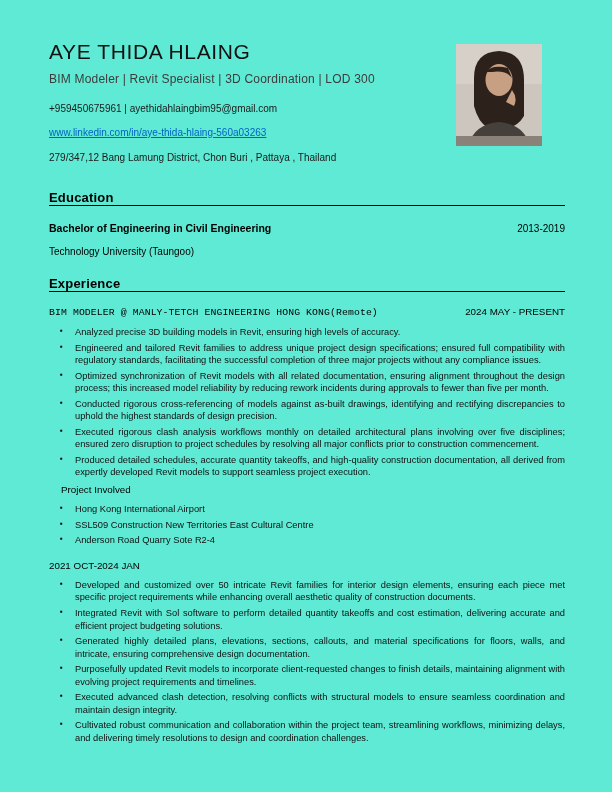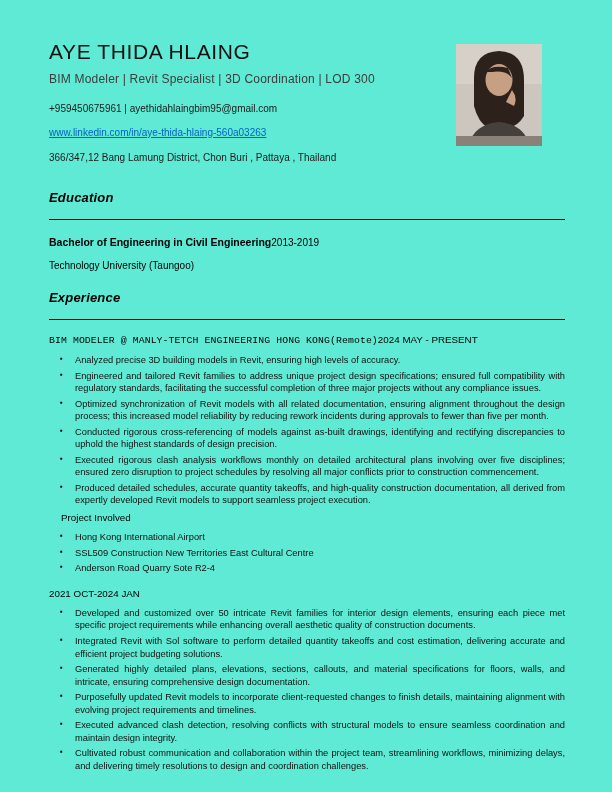--- a/index.html
+++ b/index.html
@@ -27,23 +27,23 @@
   .photo {
     position:absolute; top:4px; right:23px;
     width:86px; height:102px; overflow:hidden;
     background:#cfc8c0;
   }
   
   .section-edu { margin-top:27px; }
   .section-exp { margin-top:19px; }
   .section-head {
     font-size:13px; font-weight:bold; letter-spacing:0.2px;
-    padding-bottom:14px; border-bottom:1.6px solid #000;font-style:italic;
+    padding-bottom:0; border-bottom:1.6px solid #000;
   }
-  .row { display:flex; align-items:baseline; }
+  .row { display:flex; justify-content:space-between; align-items:baseline; }
   .degree { font-size:10.5px; font-weight:bold; }
   .edu-dates { font-size:10px; }
   .school { font-size:10px; margin-top:12px; }
   .edu-row { margin-top:16px; }
   .job-row { margin-top:14px; }
   .job-title { font-size:9.8px; letter-spacing:0.1px;font-family:Liberation Mono, monospace; }
   .job-dates { font-size:9.8px; white-space:nowrap; }
   
   ul.bullets { list-style:none; margin:8px 0 0 10px; }
   ul.bullets li {
@@ -61,21 +61,21 @@
 
 <div class="page">
 
   <header class="header">
     <h1 class="name">AYE THIDA HLAING</h1>
     <div class="subtitle">BIM Modeler | Revit Specialist | 3D Coordination | LOD 300</div>
     <div class="contact">+959450675961 | ayethidahlaingbim95@gmail.com</div>
     <div>
       <a class="linkedin" href="#" style="color:#0563C1">www.linkedin.com/in/aye-thida-hlaing-560a03263</a>
     </div>
-    <div class="address">366/347,12 Bang Lamung District, Chon Buri , Pattaya , Thailand</div>
+    <div class="address">279/347,12 Bang Lamung District, Chon Buri , Pattaya , Thailand</div>
 
     <div class="photo">
       <svg width="86" height="102" viewBox="0 0 86 102" xmlns="http://www.w3.org/2000/svg">
         <rect width="86" height="102" fill="#cdc6be"></rect>
         <rect x="0" y="0" width="86" height="40" fill="#d6d0c9"></rect>
         <path d="M18 34 Q18 8 43 7 Q68 8 68 36 L68 72 Q62 82 52 84 L32 84 Q22 78 18 62 Z" fill="#2c211b"></path>
         <ellipse cx="43" cy="36" rx="13.5" ry="16" fill="#c79f82"></ellipse>
         <path d="M30 28 Q36 20 52 24 L56 34 Q50 26 36 28 Z" fill="#2c211b"></path>
         <path d="M56 46 Q62 54 58 62 L50 58 Z" fill="#c79f82"></path>
         <path d="M12 102 Q18 80 43 78 Q68 80 74 102 Z" fill="#45403c"></path>

